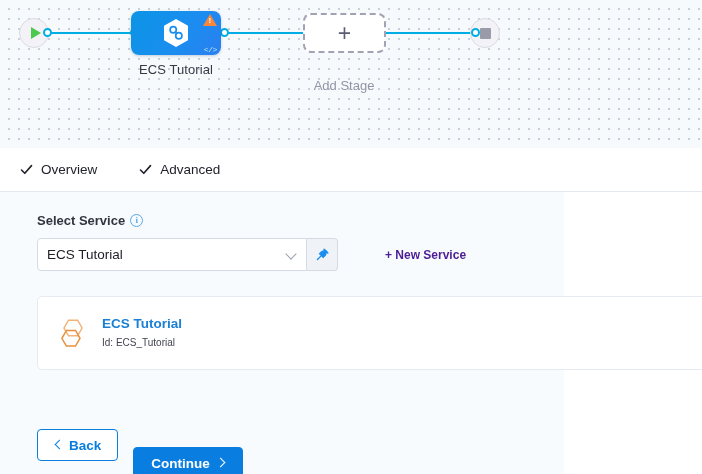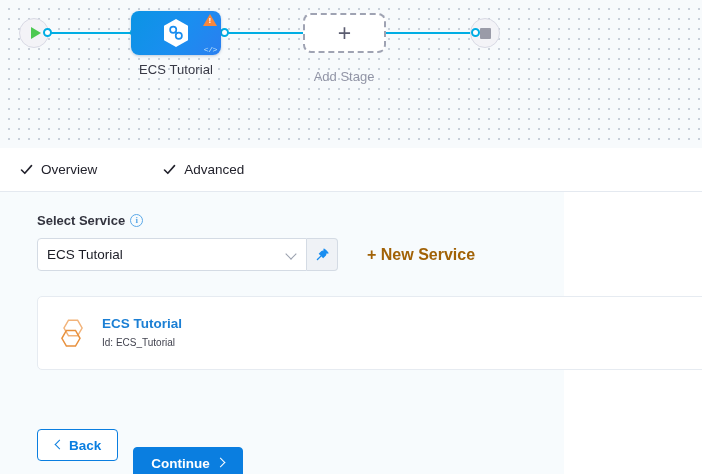--- a/index.html
+++ b/index.html
@@ -151,39 +151,38 @@
     z-index: 5;
   }
   .plus-sign {
     font-size: 23px;
     color: #5b5d70;
     line-height: 1;
     font-weight: 300;
   }
   .add-stage-label {
     position: absolute;
-    top: 69px;
+    top: 78px;
     left: 274px;
     width: 140px;
     text-align: center;
     font-size: 13px;
     color: #9295a6;
   }
 
   
   .tabbar {
     position: relative;
     height: 44px;
     width: 702px;
     background: #ffffff;
     border-bottom: 1px solid #e4e9f0;
     display: flex;
     align-items: center;
     padding-left: 19px;
-    gap: 24px;
   }
   .tab {
     display: flex;
     align-items: center;
     gap: 7px;
     height: 44px;
     padding: 0 0;
     margin-right: 41px;
     font-size: 13.5px;
     color: #22222c;
@@ -279,24 +278,24 @@
     background: #eff2f6;
     border: 1px solid #d4dbe4;
     border-left: none;
     border-radius: 0 4px 4px 0;
     display: flex;
     align-items: center;
     justify-content: center;
     cursor: pointer;
   }
   .new-service {
-    margin-left: 29px;
-    font-size: 16px;
-    font-weight: bold;
-    color: #a16207;
+    margin-left: 47px;
+    font-size: 12px;
+    font-weight: bold;
+    color: #4c1d95;
     cursor: pointer;
     white-space: nowrap;
   }
 
   
   .card {
     margin-top: 25px;
     margin-left: 37px;
     width: 700px;
     height: 74px;

